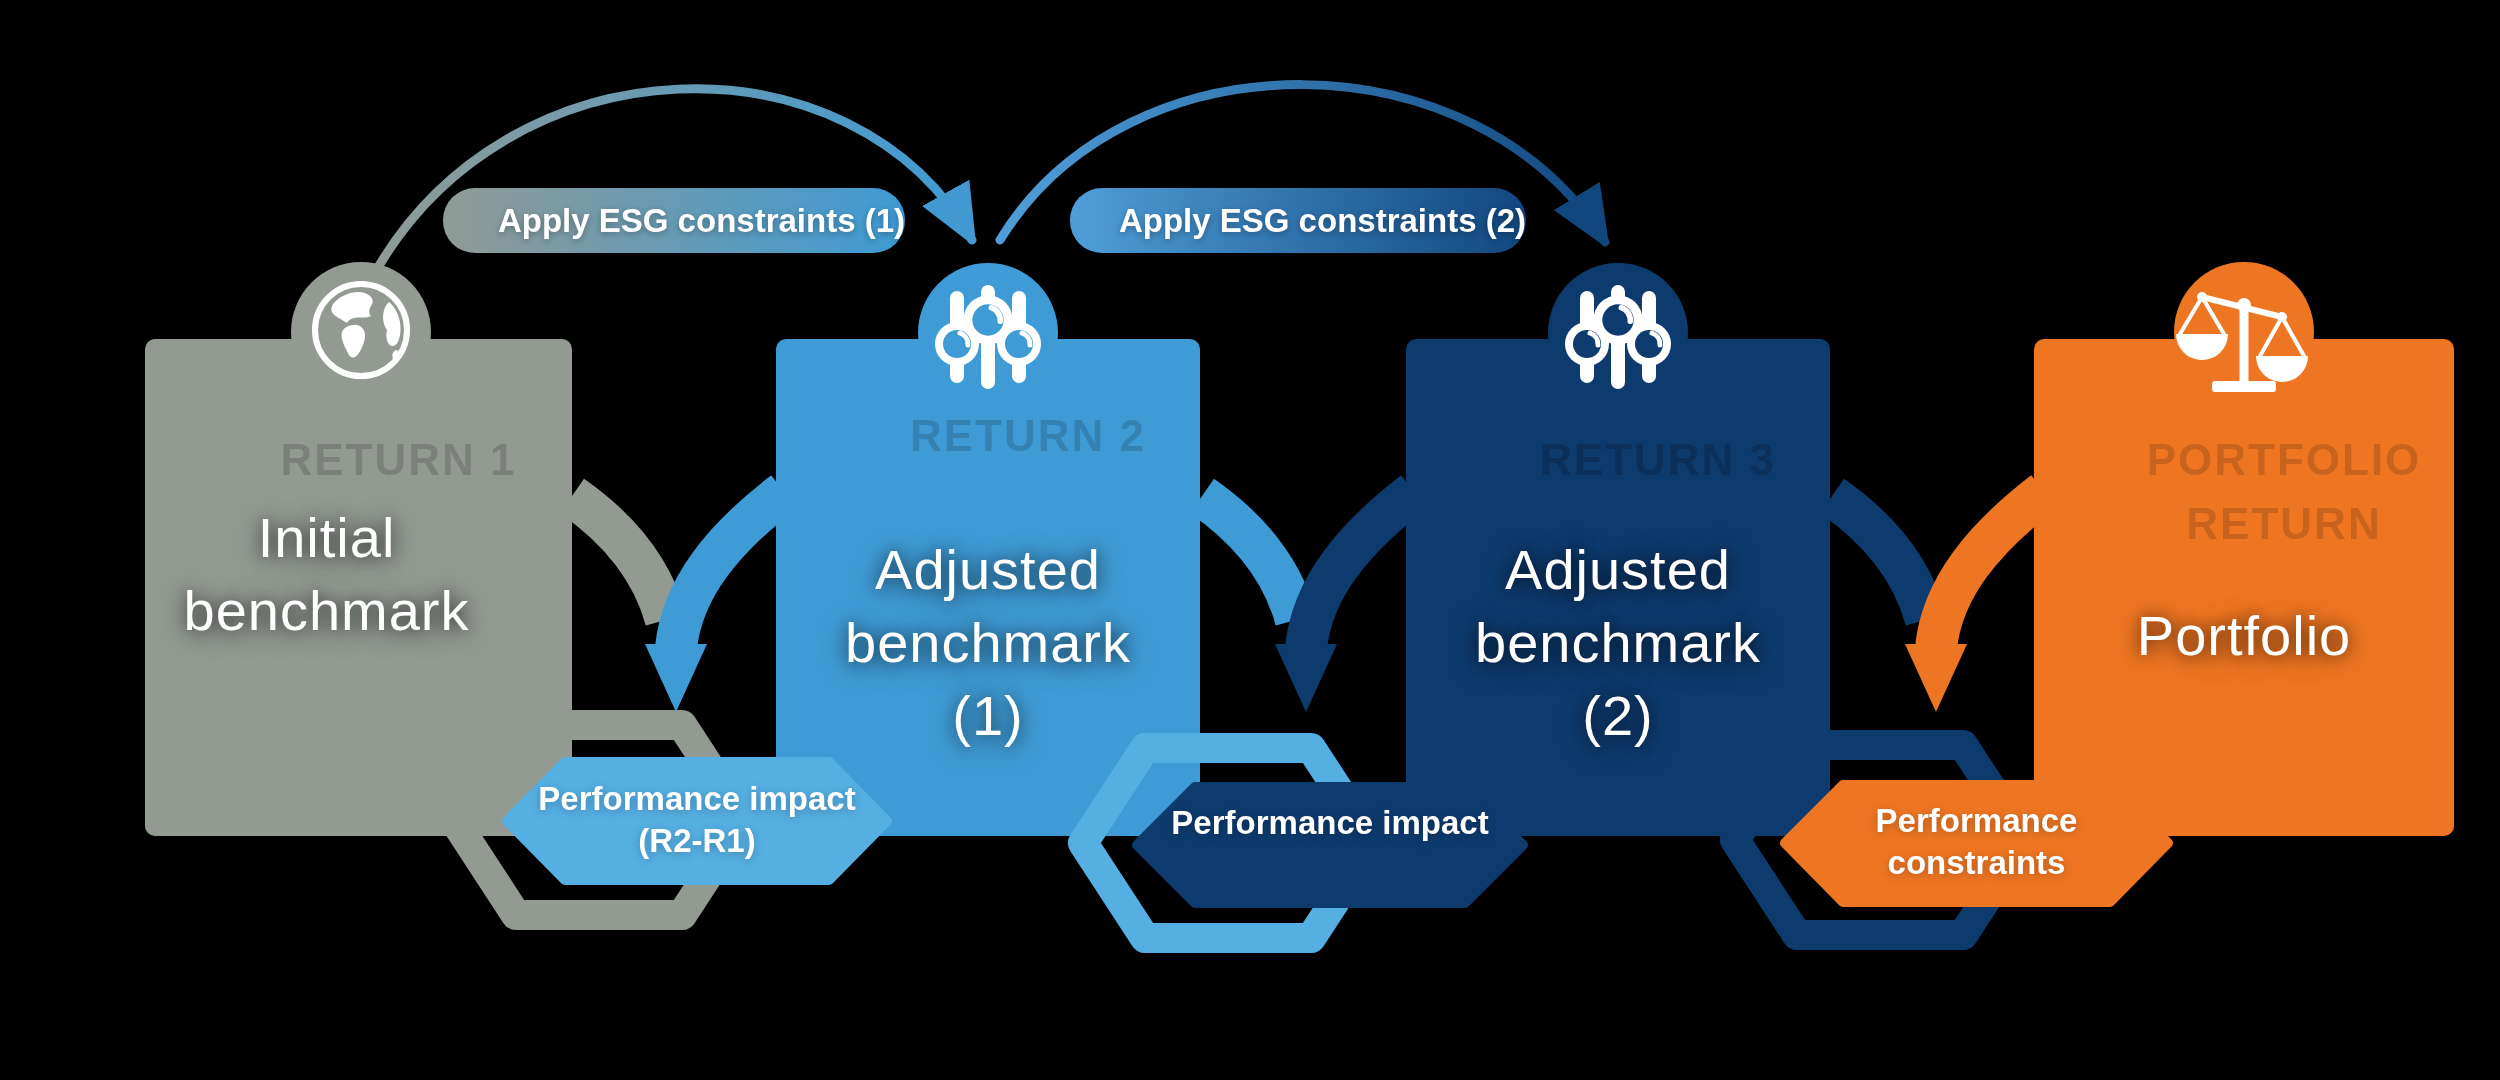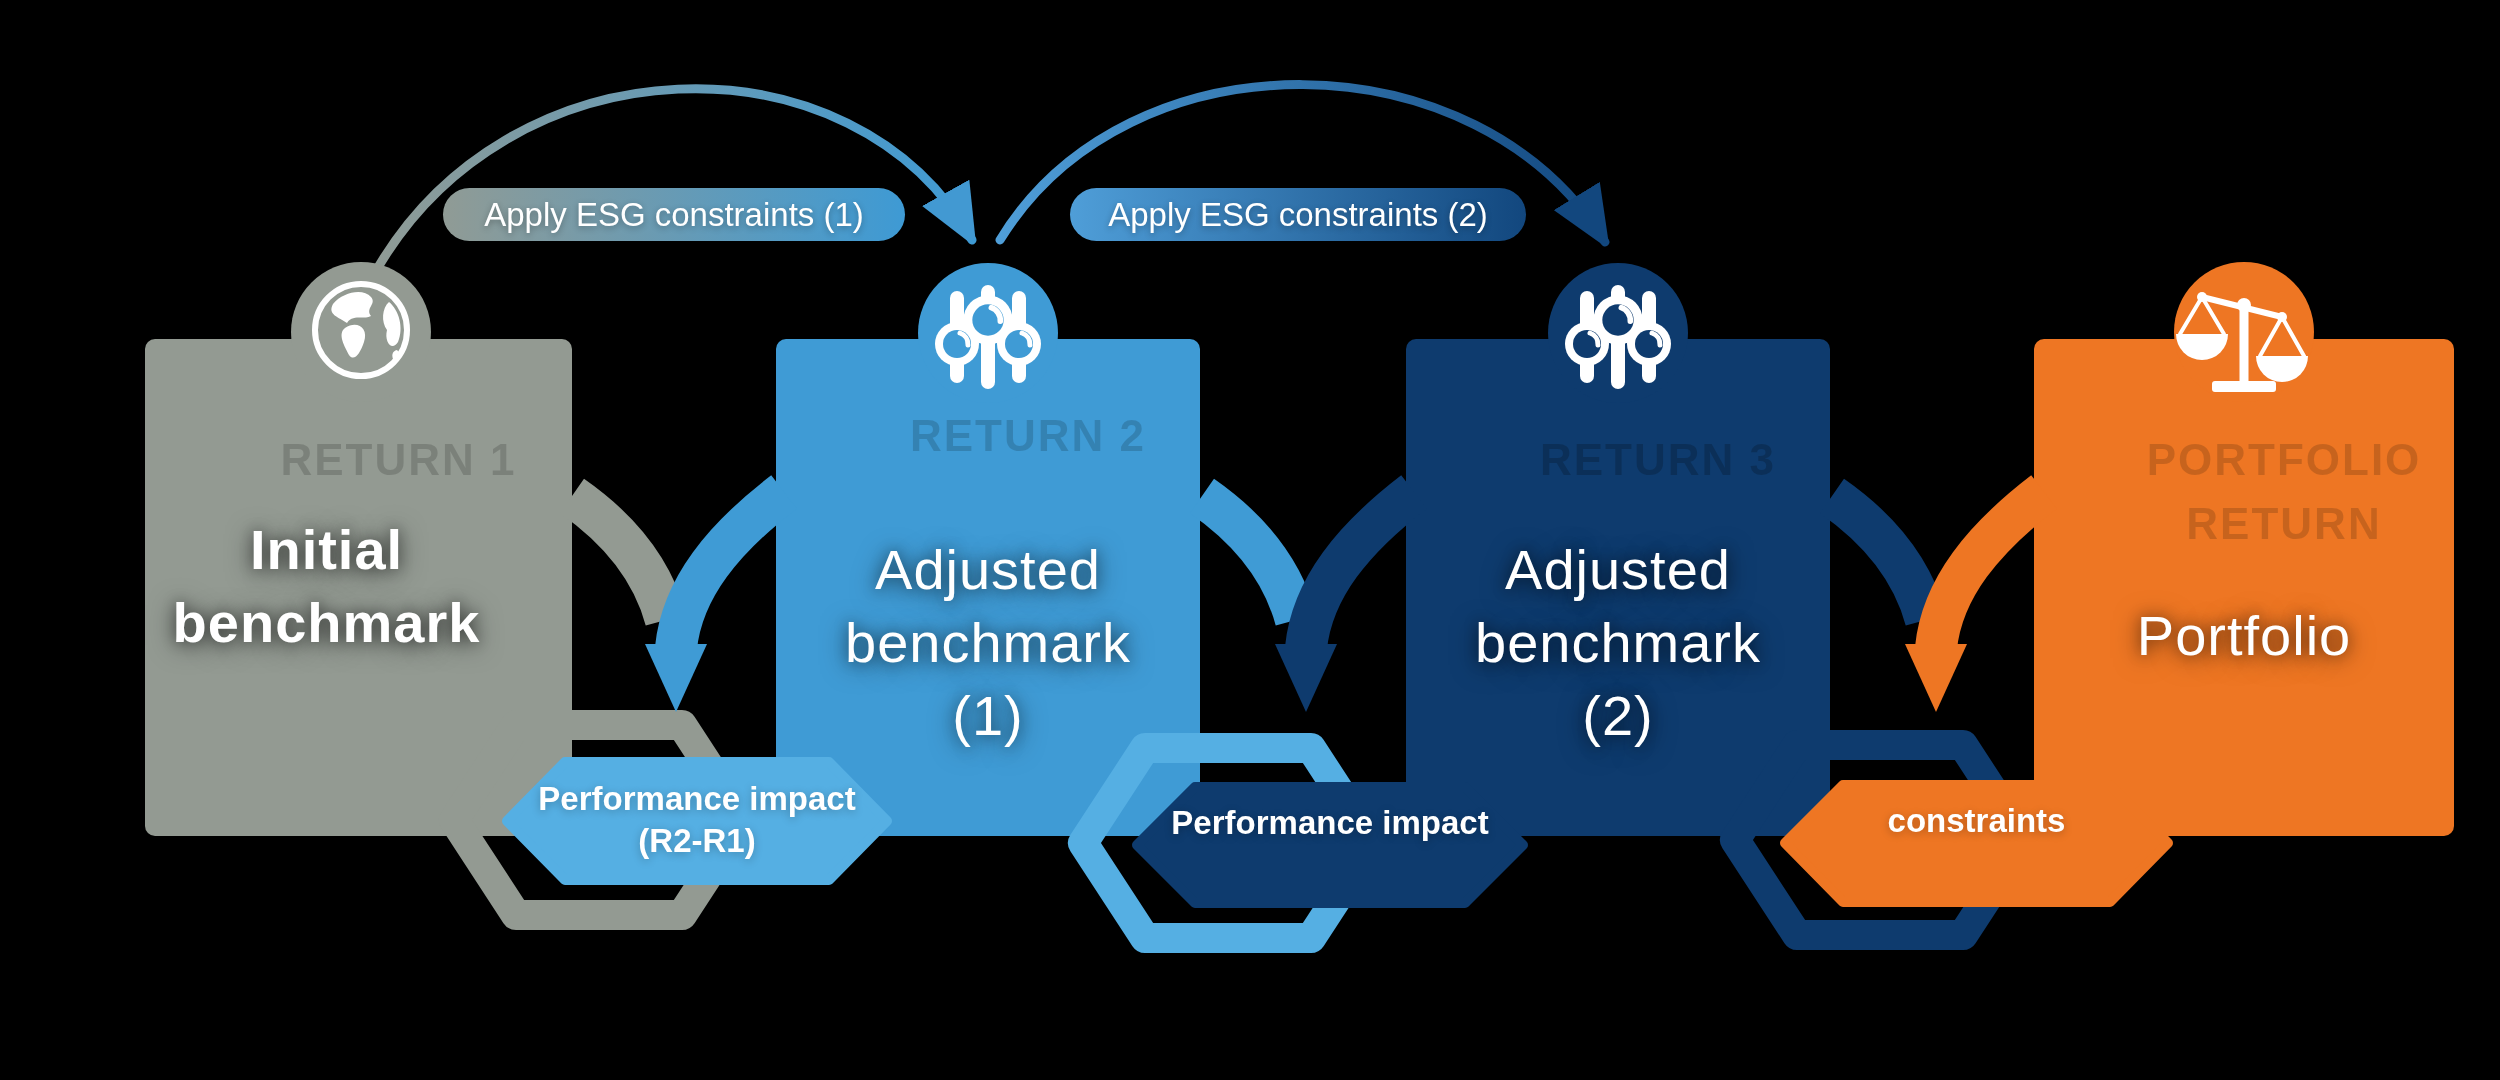--- a/index.html
+++ b/index.html
@@ -14,22 +14,22 @@
   .fill-orange{fill:var(--orange);} .stroke-orange{stroke:var(--orange);}
   .fill-lightblue{fill:var(--light_blue);} .stroke-lightblue{stroke:var(--light_blue);}
   .band{fill:none;stroke-width:42;stroke-linecap:butt;}
   .ring{fill:none;stroke-width:30;stroke-linejoin:round;}
   .badge-shape{stroke-width:10;stroke-linejoin:round;}
   .arc{fill:none;stroke-width:9;stroke-linecap:round;}
   .watermark{position:absolute;text-align:center;font-weight:bold;font-size:44px;line-height:1.45;
              letter-spacing:2px;color:rgba(0,0,0,0.16);text-transform:uppercase;padding-left:40px;}
   .boxlabel{position:absolute;text-align:center;font-weight:300;font-size:56px;line-height:1.3;
             letter-spacing:1px;color:#fff;text-shadow:0 3px 26px rgba(0,0,0,.6),0 0 14px rgba(0,0,0,.4);}
-  .pill{position:absolute;display:flex;align-items:center;justify-content:center;
-        height:53px;border-radius:32px;color:#fff;font-weight:normal;font-size:33px;
+  .pill{position:absolute;display:flex;align-items:center;justify-content:flex-end;
+        height:65px;border-radius:32px;color:#fff;font-weight:bold;font-size:33px;
         text-shadow:0 2px 6px rgba(0,0,0,.3);}
   .pill-1{left:443px;top:188px;width:462px;
           background:linear-gradient(90deg,var(--pill1_start),var(--pill1_end));}
   .pill-2{left:1070px;top:188px;width:456px;
           background:linear-gradient(90deg,var(--pill2_start),var(--pill2_end));}
   .badge-text{position:absolute;text-align:center;color:#fff;font-weight:bold;font-size:33px;
               line-height:1.27;text-shadow:0 2px 8px rgba(0,0,0,.25);}
 </style>
 </head>
 <body>
@@ -148,21 +148,21 @@
     <div>RETURN 2</div>
   </div>
   <div class="watermark" style="left:1406px;top:428px;width:424px;color:rgba(0,0,0,0.20);">
     <div>RETURN 3</div>
   </div>
   <div class="watermark" style="left:2034px;top:428px;width:420px;">
     <div>PORTFOLIO</div>
     <div>RETURN</div>
   </div>
 
-  <div class="boxlabel" style="left:145px;top:514px;width:363px;font-weight:bold;">
+  <div class="boxlabel" style="left:145px;top:502px;width:363px;">
     <div>Initial</div>
     <div>benchmark</div>
   </div>
   <div class="boxlabel" style="left:776px;top:534px;width:424px;">
     <div>Adjusted</div>
     <div>benchmark</div>
     <div>(1)</div>
   </div>
   <div class="boxlabel" style="left:1406px;top:534px;width:424px;">
     <div>Adjusted</div>
@@ -174,16 +174,17 @@
   </div>
 
   <div class="badge-text" style="left:507px;top:778px;width:380px;">
     <div>Performance impact</div>
     <div>(R2-R1)</div>
   </div>
   <div class="badge-text" style="left:1137px;top:802px;width:386px;">
     <div>Performance impact</div>
   </div>
   <div class="badge-text" style="left:1785px;top:800px;width:383px;">
+    <div>Performance</div>
     <div>constraints</div>
   </div>
 
 </div>
 
 </body></html>

